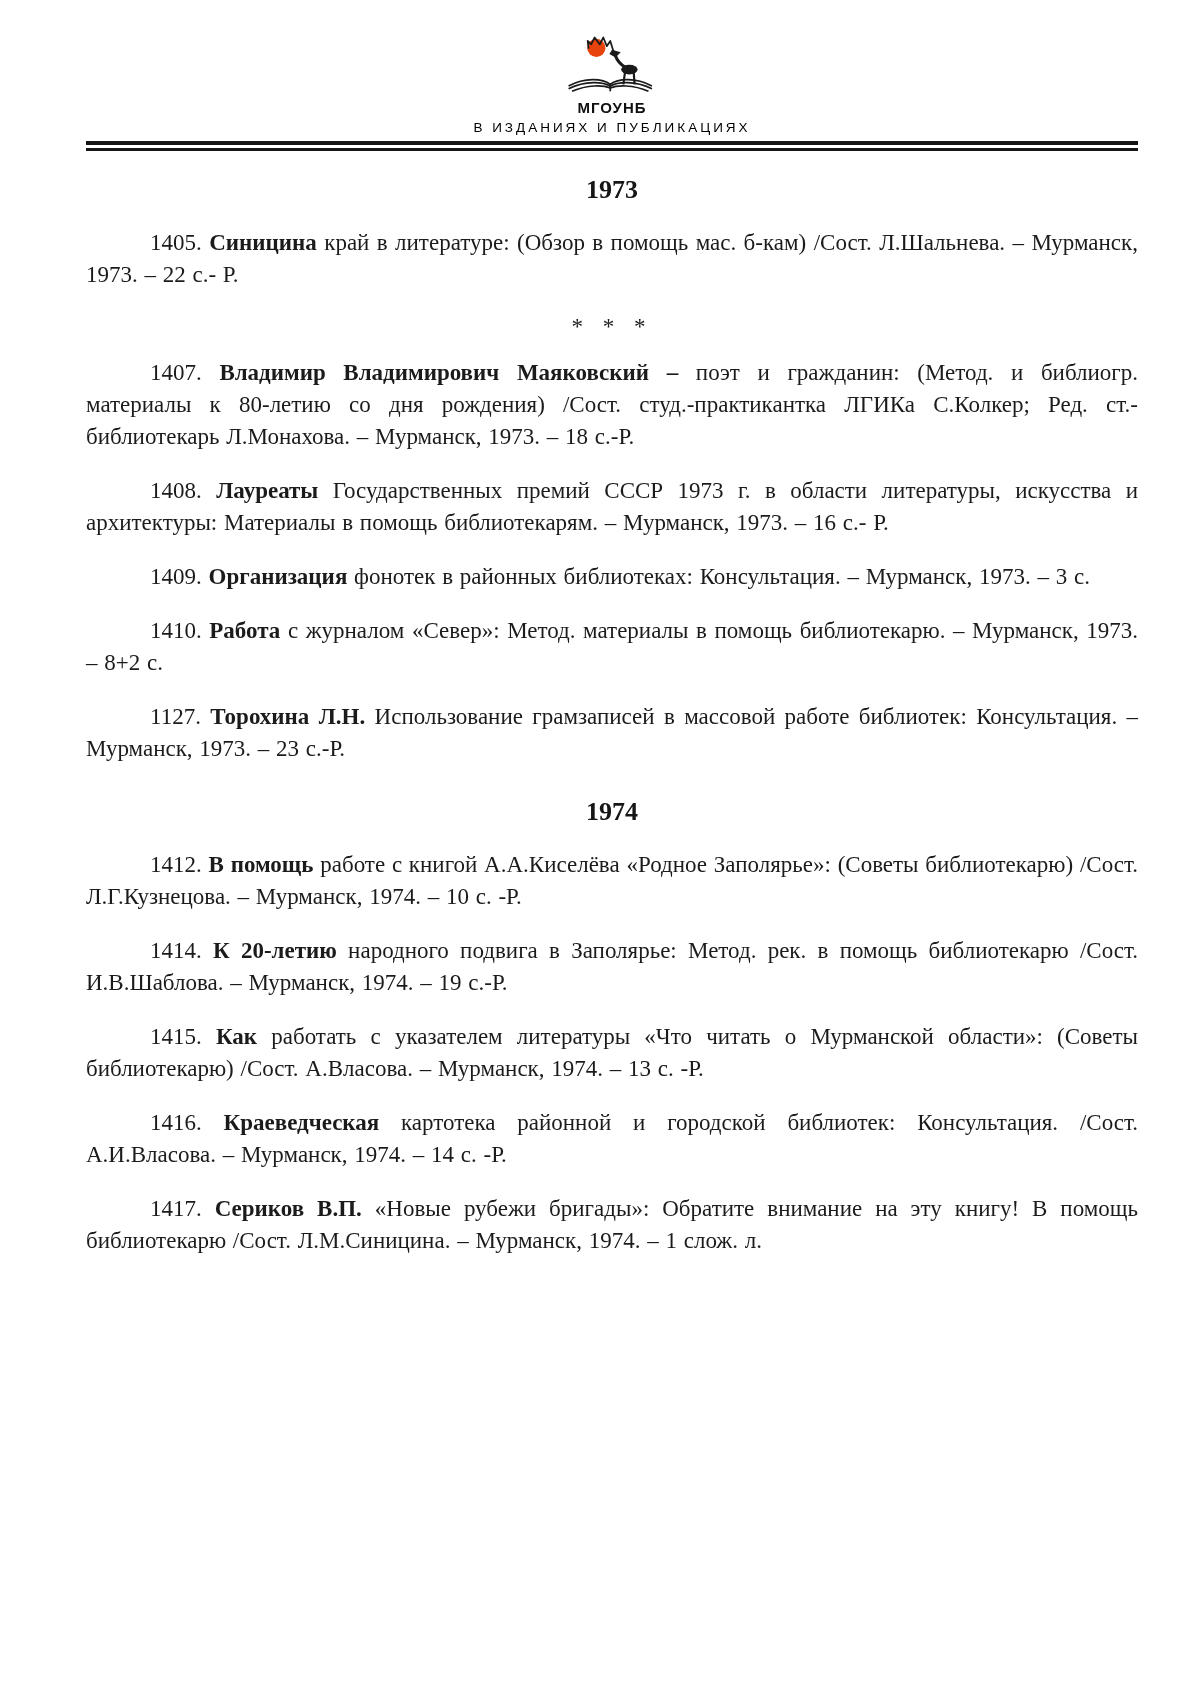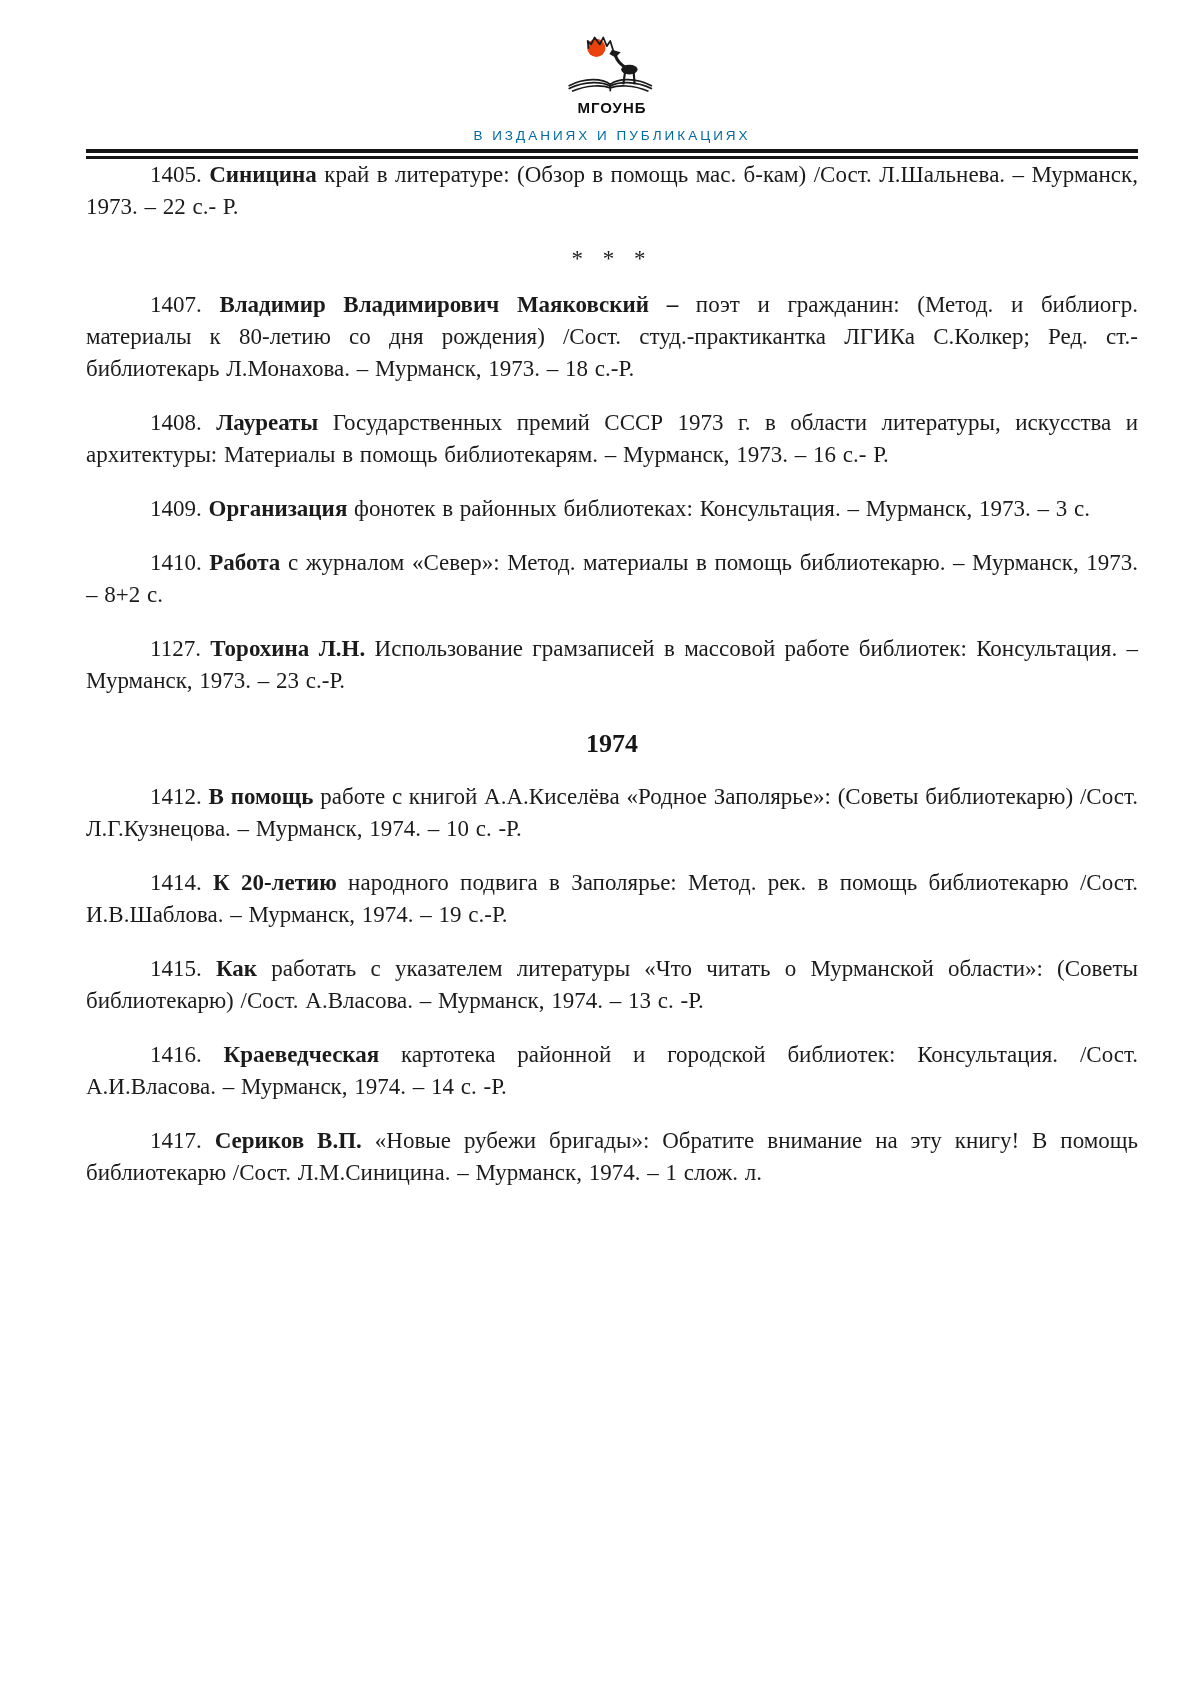--- a/index.html
+++ b/index.html
@@ -16,22 +16,22 @@
   }
   .masthead { text-align:center; }
   .logo-svg { display:block; margin:0 auto; width:118px; height:66px; }
   .logo-acronym {
     font-family:"Liberation Sans","DejaVu Sans",sans-serif;
     font-weight:bold; font-size:15px; letter-spacing:1px;
     color:#101010; line-height:16px;
   }
   .masthead-subtitle {
     font-family:"Liberation Sans","DejaVu Sans",sans-serif;
-    font-size:13.5px; letter-spacing:3px; color:#0369a1;
-    line-height:16px; margin-top:12px;
+    font-size:13.5px; letter-spacing:3px; color:#000000;
+    line-height:16px; margin-top:4px;
   }
   .double-rule {
     margin-top:5px; height:3px;
     border-top:4px solid #141414;
     border-bottom:3px solid #141414;
   }
   .year-heading {
     text-align:center; font-size:26px; font-weight:bold;
     margin:24px 0 22px 0; line-height:30px; color:#161616;
   }
@@ -79,20 +79,21 @@
 
       <path d="M75,44 L73,58 M85,44 L86,58" fill="none" stroke="#1a1a1a" stroke-width="2.5"></path>
     </svg>
     <div class="logo-acronym">МГОУНБ</div>
     <div class="masthead-subtitle">В ИЗДАНИЯХ И ПУБЛИКАЦИЯХ</div>
     <div class="double-rule"></div>
   </header>
 
   <main id="bibliography-content">
       <section class="section">
+        <h2 class="year-heading">1973</h2>
         <p class="entry"><span>1405.</span> <b class="lead">Синицина</b><span> край в литературе: (Обзор в помощь мас. б-кам) /Сост. Л.Шальнева. – Мурманск, 1973. – 22 с.- Р.</span></p>
         <div class="stars">* * *</div>
         <p class="entry"><span>1407.</span> <b class="lead">Владимир Владимирович Маяковский –</b><span> поэт и гражданин: (Метод. и библиогр. материалы к 80-летию со дня рождения) /Сост. студ.-практикантка ЛГИКа С.Колкер; Ред. ст.- библиотекарь Л.Монахова. – Мурманск, 1973. – 18 с.-Р.</span></p>
         <p class="entry"><span>1408.</span> <b class="lead">Лауреаты</b><span> Государственных премий СССР 1973 г. в области литературы, искусства и архитектуры: Материалы в помощь библиотекарям. – Мурманск, 1973. – 16 с.- Р.</span></p>
         <p class="entry"><span>1409.</span> <b class="lead">Организация</b><span> фонотек в районных библиотеках: Консультация. – Мурманск, 1973. – 3 с.</span></p>
         <p class="entry"><span>1410.</span> <b class="lead">Работа</b><span> с журналом «Север»: Метод. материалы в помощь библиотекарю. – Мурманск, 1973. – 8+2 с.</span></p>
         <p class="entry"><span>1127.</span> <b class="lead">Торохина Л.Н.</b><span> Использование грамзаписей в массовой работе библиотек: Консультация. – Мурманск, 1973. – 23 с.-Р.</span></p>
       </section>
       <section class="section">
         <h2 class="year-heading">1974</h2>

